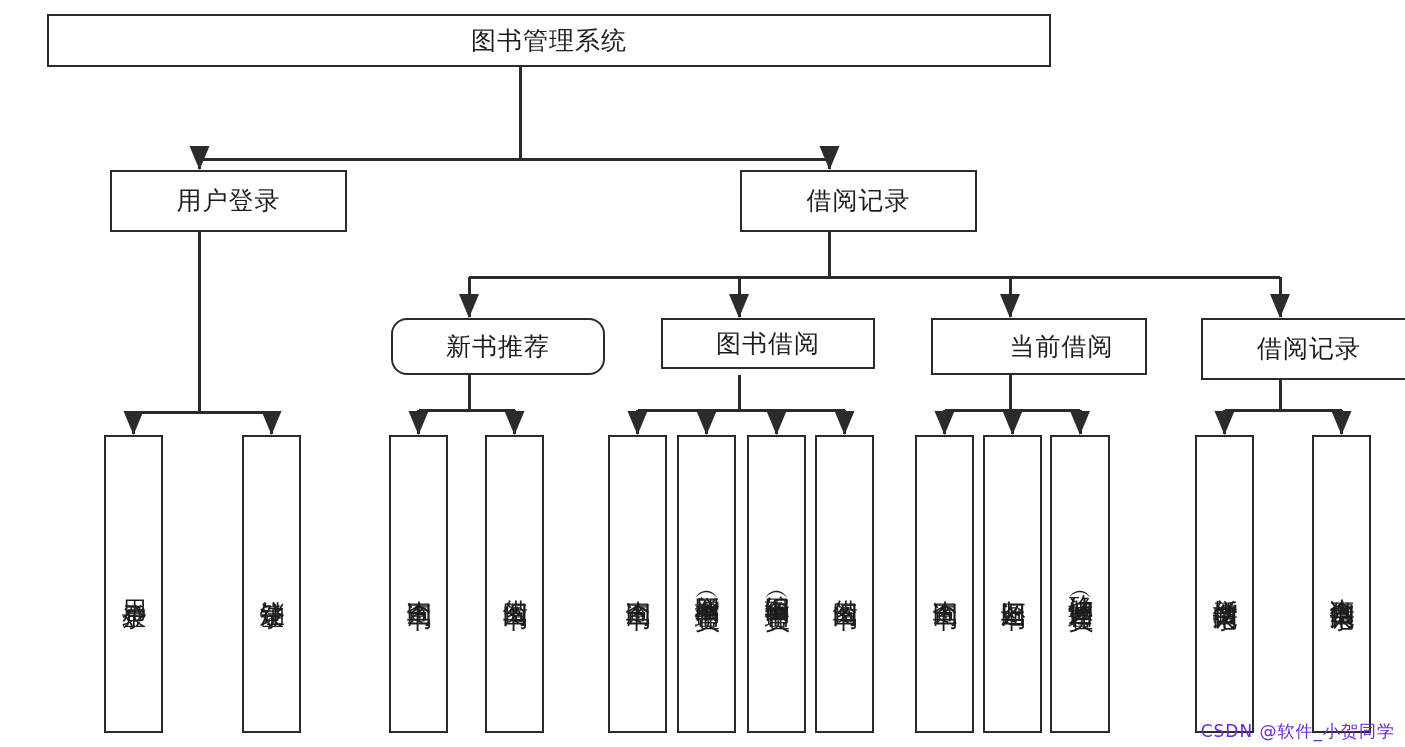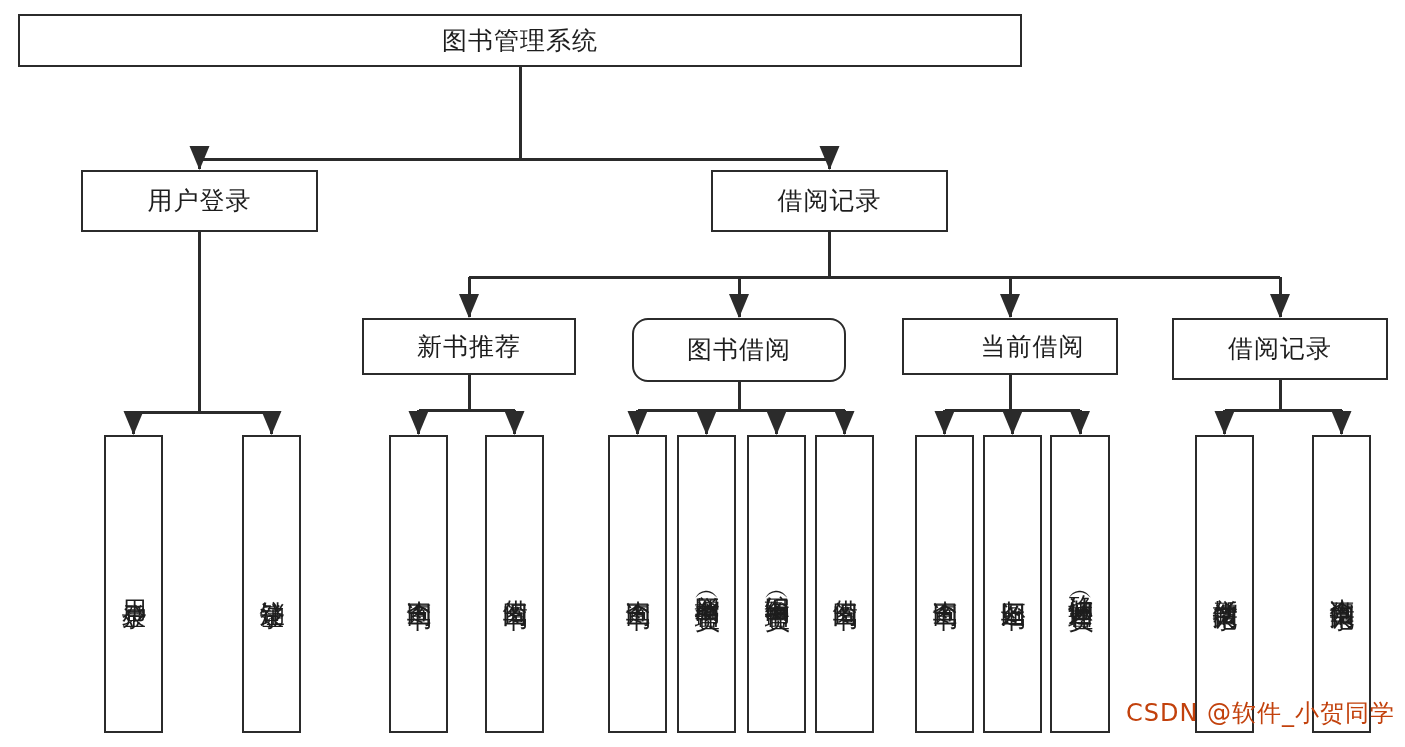--- a/index.html
+++ b/index.html
@@ -32,20 +32,21 @@
     background: #ffffff;
     display: flex;
     align-items: center;
     justify-content: center;
     color: #1d1d1d;
   }
   .node.horiz {
     font-size: 25px;
     line-height: 1.2;
     letter-spacing: 1px;
+    margin-left: 29px;
   }
   .node.vert {
     writing-mode: vertical-rl;
     text-orientation: upright;
     font-size: 25px;
     line-height: 1.22;
     letter-spacing: 2px;
     padding: 6px 0;
   }
   .node.vert .vtext {
@@ -53,23 +54,23 @@
     text-orientation: upright;
     white-space: normal;
     text-align: center;
   }
   .node-root {
     font-size: 26px;
   }
   #watermark {
     position: absolute;
     right: 10px;
-    bottom: 18px;
-    font-size: 24px;
-    color: #c2410c;
+    bottom: 4px;
+    font-size: 17px;
+    color: #6d28d9;
     letter-spacing: 1px;
     white-space: nowrap;
     z-index: 5;
   }
 </style>
 </head>
 <body>
 
 <div id="canvas">
   <svg id="edges" viewBox="0 0 1405 747" width="1405" height="747">
@@ -129,24 +130,24 @@
   <div id="nodes-layer">
       <div class="node horiz node-root" id="node-root" style="left: 18px; top: 14px; width: 1004px; height: 53px;">
         <span>图书管理系统</span>
       </div>
       <div class="node horiz" id="node-user_login" style="left: 81px; top: 170px; width: 237px; height: 62px;">
         <span>用户登录</span>
       </div>
       <div class="node horiz" id="node-book_manage" style="left: 711px; top: 170px; width: 237px; height: 62px;">
         <span>借阅记录</span>
       </div>
-      <div class="node horiz" id="node-new_book_rec" style="left: 362px; top: 318px; width: 214px; height: 57px;">
+      <div class="node horiz" id="node-new_book_rec" style="left: 362px; top: 318px; width: 214px; height: 57px; border-radius: 16px;">
         <span>新书推荐</span>
       </div>
-      <div class="node horiz" id="node-book_borrow" style="left: 632px; top: 318px; width: 214px; height: 64px; border-radius: 16px;">
+      <div class="node horiz" id="node-book_borrow" style="left: 632px; top: 318px; width: 214px; height: 51px;">
         <span>图书借阅</span>
       </div>
       <div class="node horiz" id="node-current_borrow" style="left: 902px; top: 318px; width: 216px; height: 57px; padding-left: 45px;">
         <span>当前借阅</span>
       </div>
       <div class="node horiz" id="node-borrow_record" style="left: 1172px; top: 318px; width: 216px; height: 62px;">
         <span>借阅记录</span>
       </div>
       <div class="node vert" id="node-leaf_user_login" style="left: 104px; top: 435px; width: 59px; height: 298px;">
         <span class="vtext">用户登录</span>

